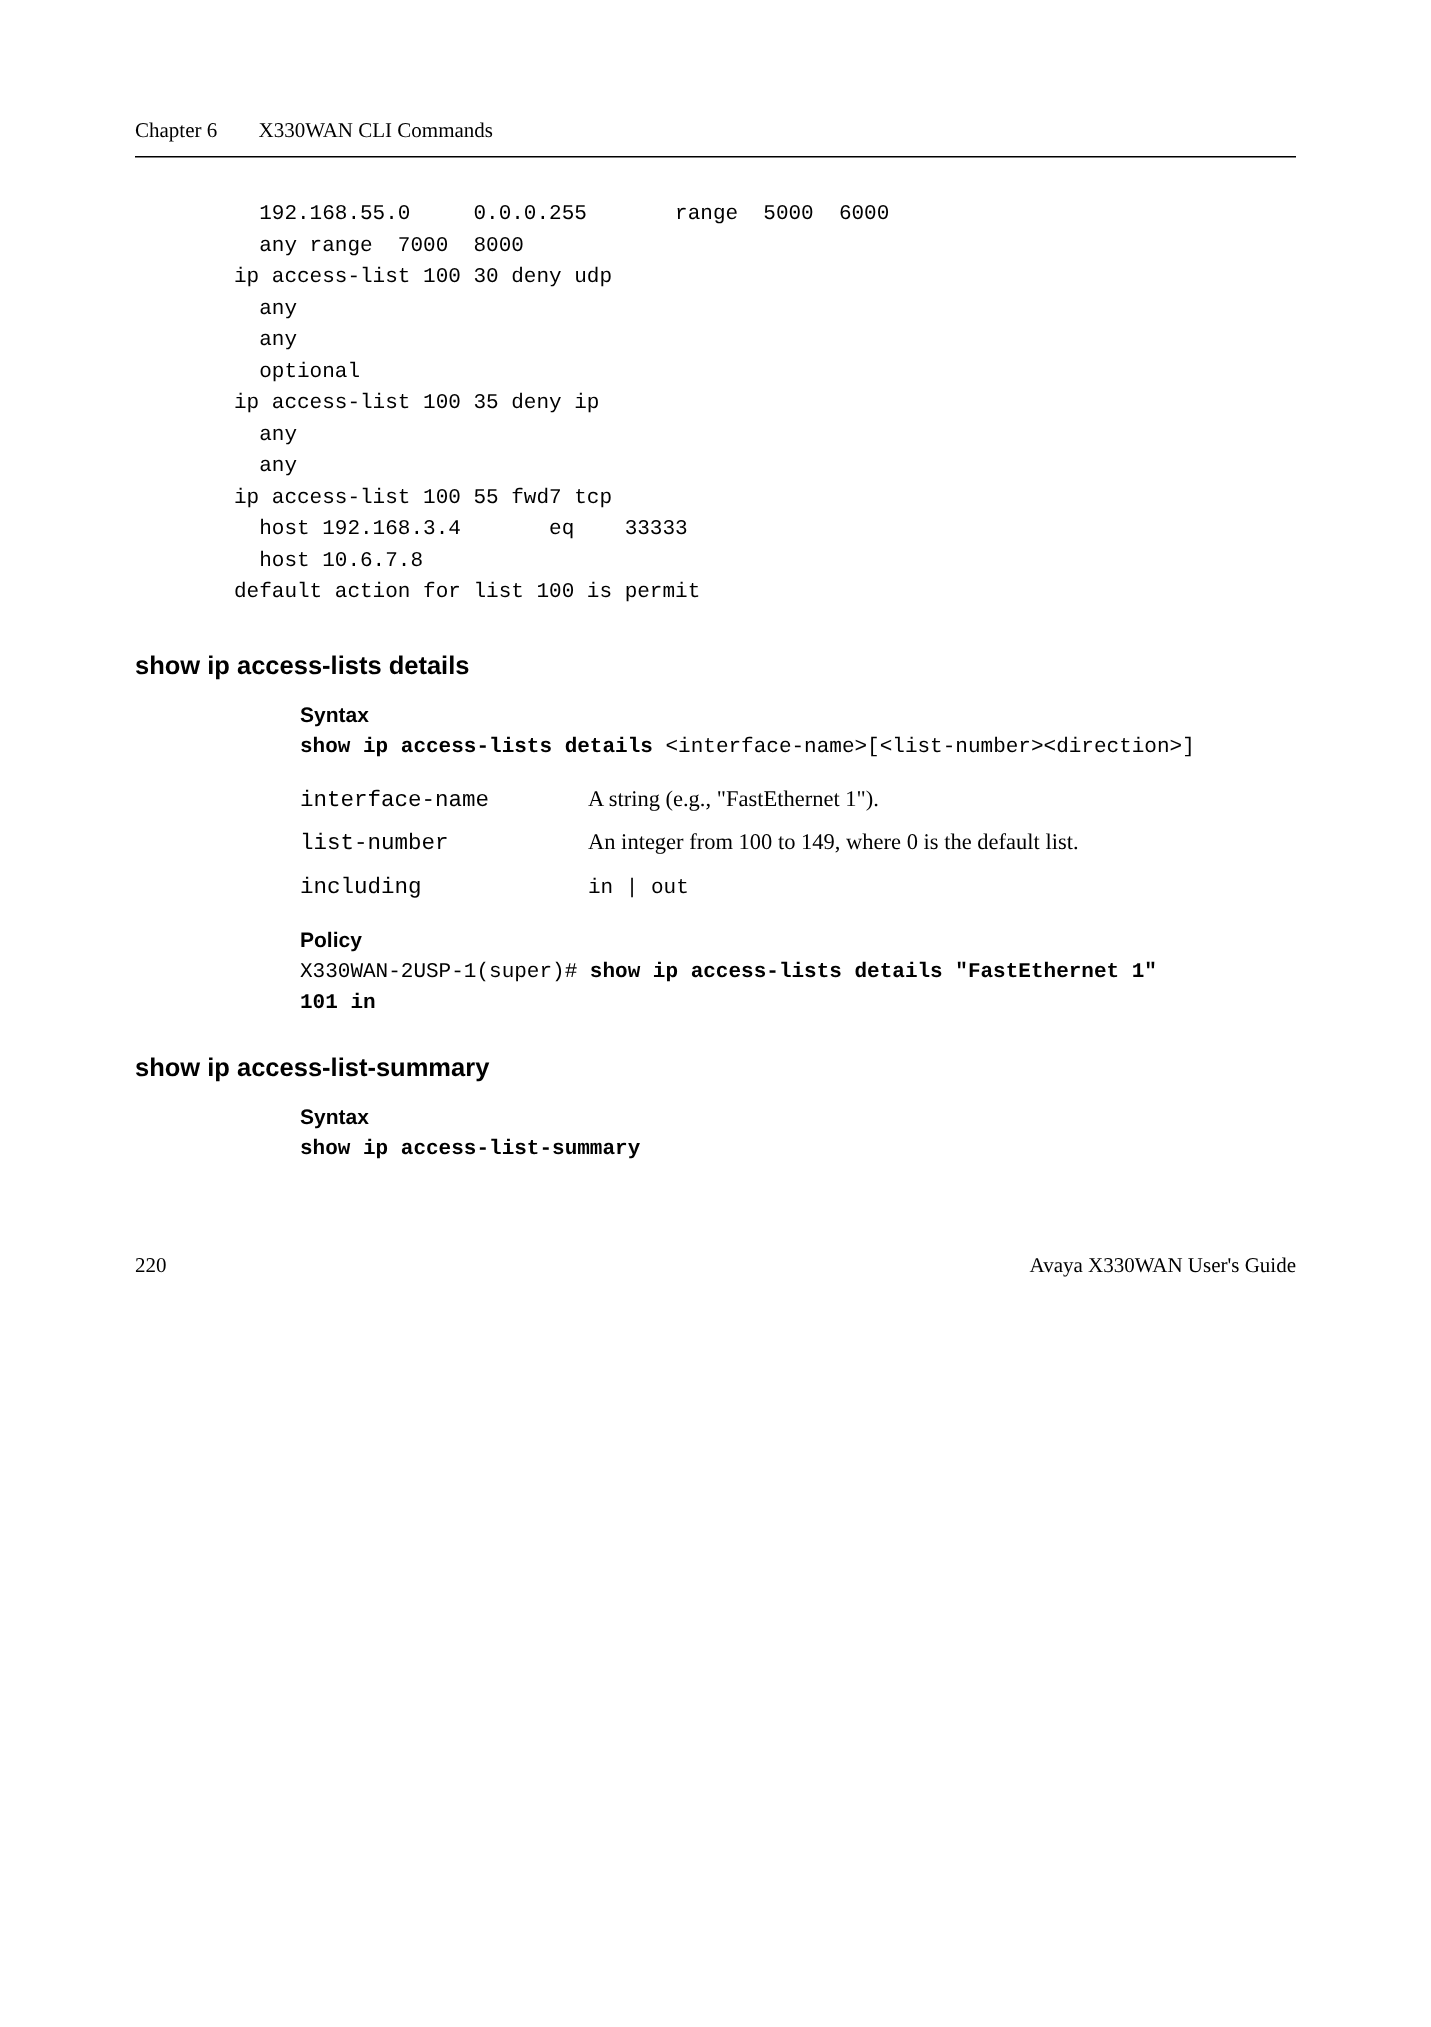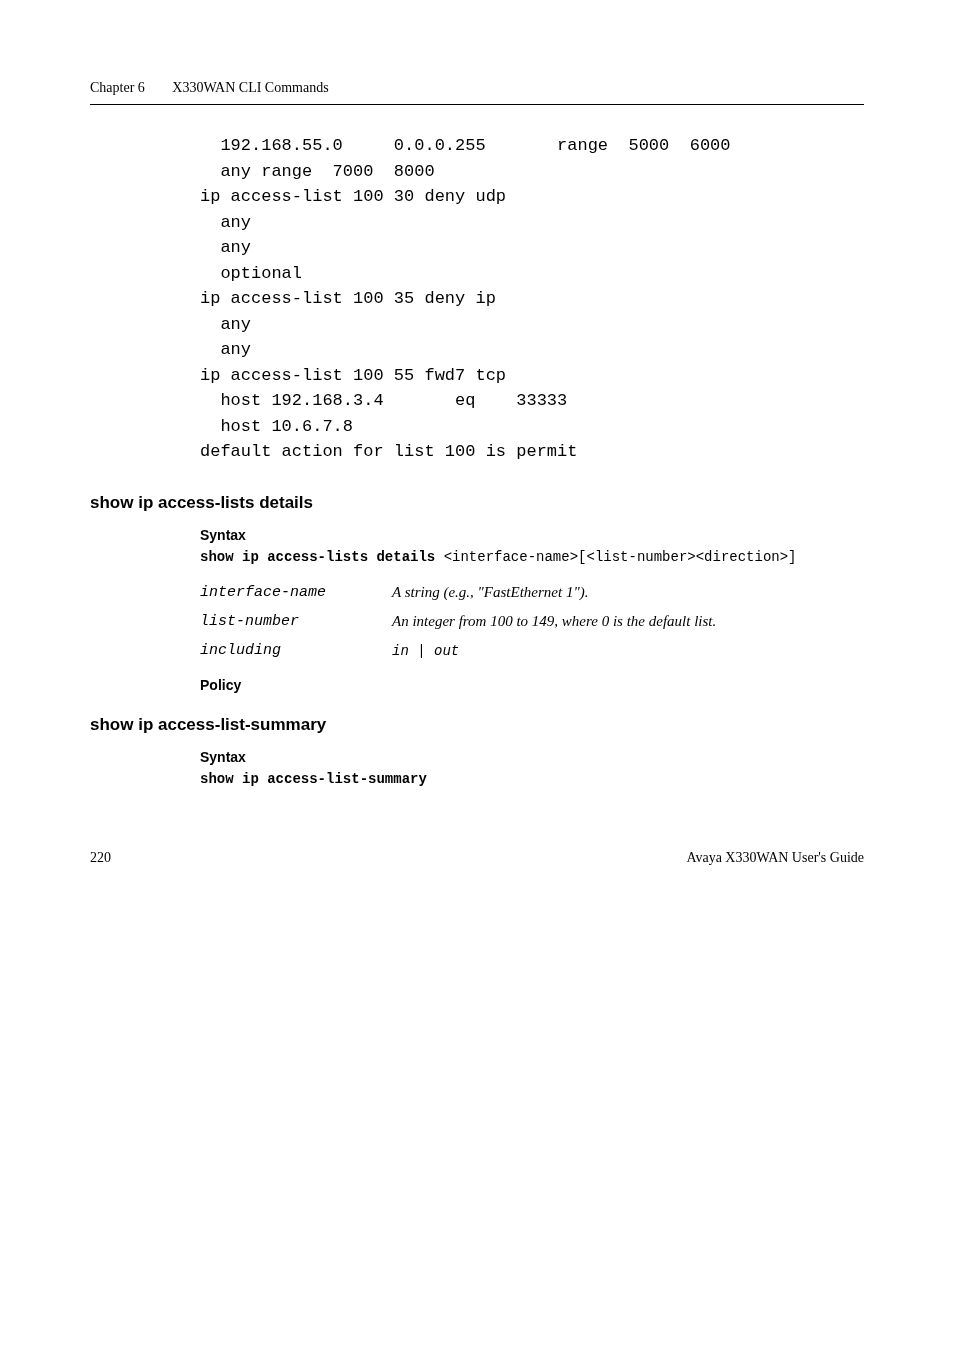--- a/index.html
+++ b/index.html
@@ -17,24 +17,24 @@
   .header-row {
     font-family: "Times New Roman", Times, serif;
     font-size: 14px;
     padding-bottom: 8px;
     border-bottom: 1px solid #000;
     margin-bottom: 28px;
   }
   .chapter-label { margin-right: 24px; }
   .code-block {
     font-family: "Courier New", Courier, monospace;
-    font-size: 17px;
+    font-size: 14px;
     white-space: pre;
     line-height: 1.5;
-    margin-left: 110px;
+    margin-left: 66px;
     margin-bottom: 28px;
   }
   .inline-code {
     font-family: "Courier New", Courier, monospace;
     font-size: 14px;
   }
   .section-heading {
     font-family: Arial, Helvetica, sans-serif;
     font-weight: bold;
     font-size: 17px;
@@ -64,21 +64,20 @@
   }
   .param-table {
     margin-left: 110px;
     border-collapse: collapse;
     margin-bottom: 12px;
   }
   .param-table td {
     padding: 6px 12px 6px 0;
     vertical-align: top;
     font-size: 15px;
-    font-style: italic;
   }
   .param-name {
     font-family: "Courier New", Courier, monospace;
     font-size: 14px;
     width: 180px;
   }
   .param-desc {
     font-family: "Times New Roman", Times, serif;
   }
   .example-block {
@@ -141,20 +140,24 @@
       <td class="param-desc">An integer from 100 to 149, where 0 is the default list.</td>
     </tr>
     <tr>
       <td class="param-name">including</td>
       <td class="param-desc"><span class="inline-code">in | out</span></td>
     </tr>
   </tbody>
     </table>
 
   <div class="sub-heading">Policy</div>
+  <div class="example-block">
+    <span>X330WAN-2USP-1(super)# </span><b>show ip access-lists details "FastEthernet 1"</b><br>
+    <b>101 in</b>
+  </div>
 
   <div class="section-heading">show ip access-list-summary</div>
 
 
   <div class="sub-heading">Syntax</div>
   <div class="syntax-line">
     <b>show ip access-list-summary</b>
   </div>
 
   <div class="footer">

